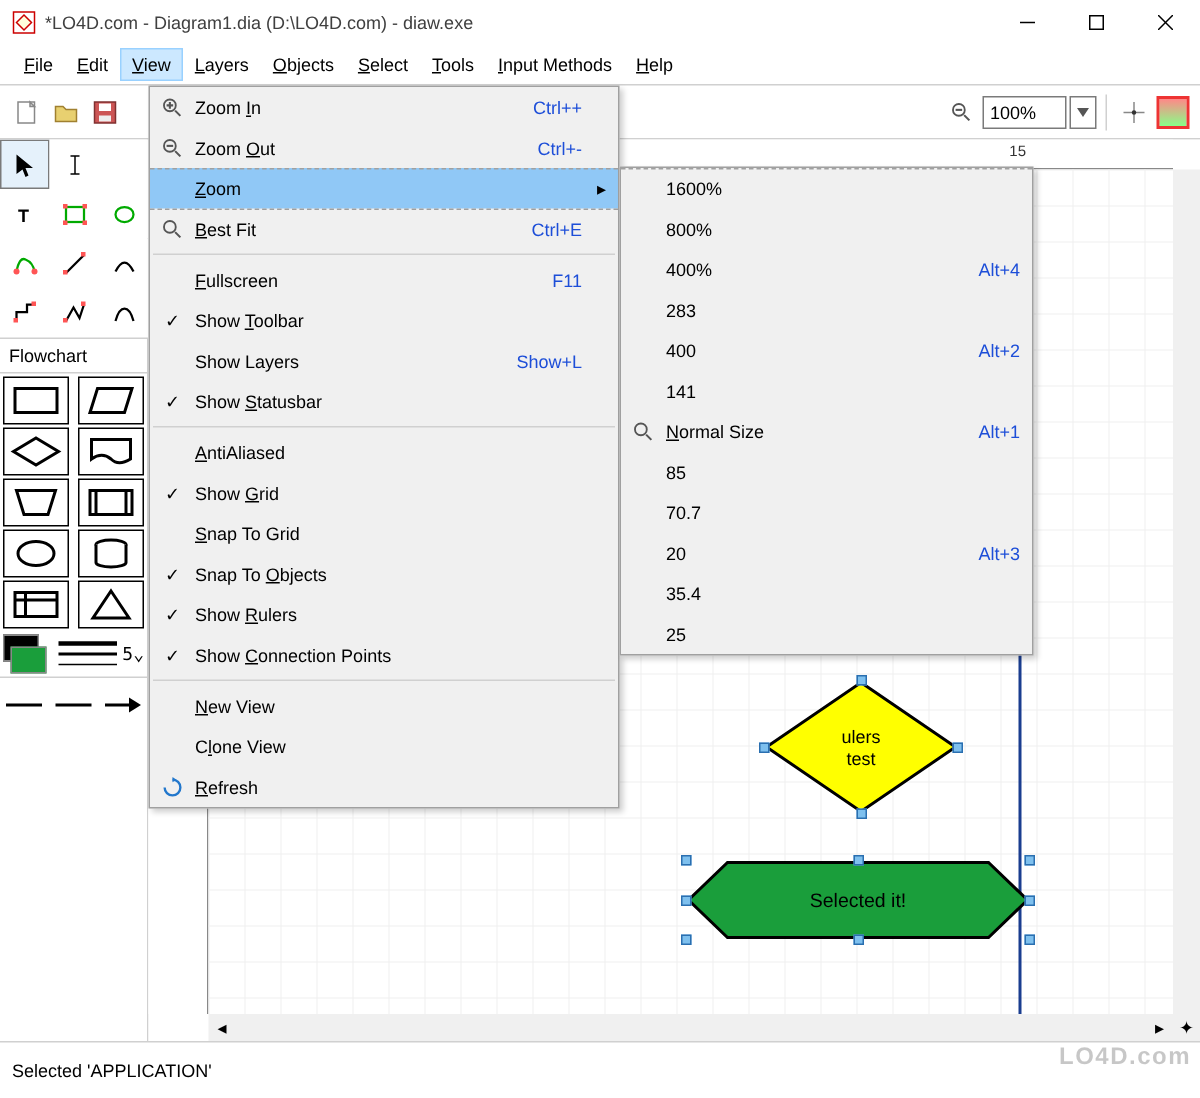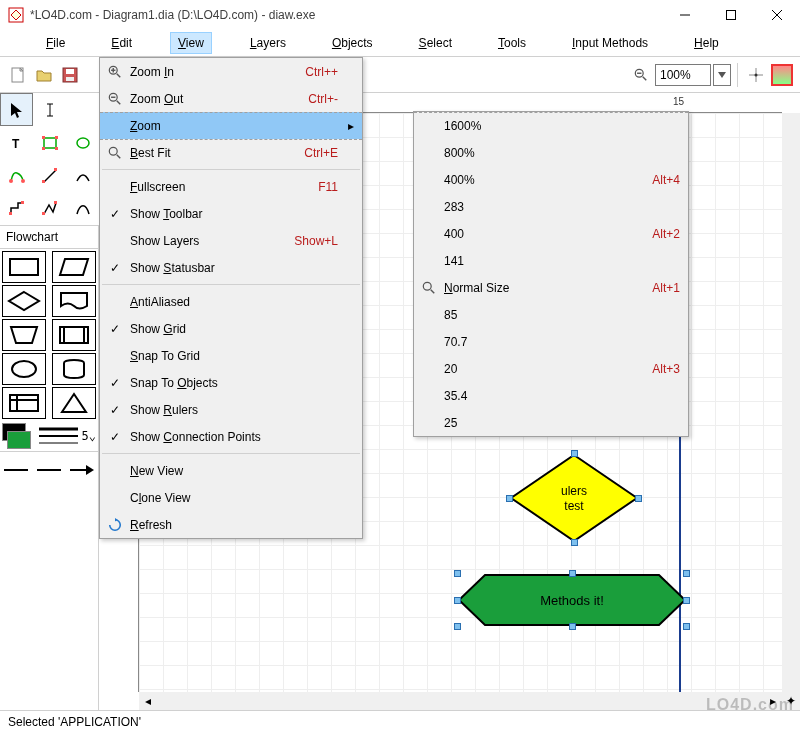--- a/index.html
+++ b/index.html
@@ -7,21 +7,21 @@
 
 
 .titlebar { height: 30px; display: flex; align-items: center; padding: 0 0 0 8px; background: #fff; border-bottom: 1px solid #fff; }
 .titlebar-icon { width: 16px; height: 16px; margin-right: 6px; }
 .titlebar-title { flex: 1; font-size: 12px; color: #404040; }
 .winbtns { display: flex; }
 .winbtn { width: 46px; height: 30px; display: flex; align-items: center; justify-content: center; color: #000; }
 
 
 .menubar { height: 27px; display: flex; align-items: center; padding: 0 8px; border-bottom: 1px solid #d0d0d0; }
-.menubar-item { padding: 4px 8px; cursor: default; margin-left: 30px; }
+.menubar-item { padding: 4px 8px; cursor: default; }
 .menubar-item.active { background: #cce8ff; border: 1px solid #99d1ff; padding: 3px 7px; }
 .menubar-item u { text-decoration: underline; }
 
 
 .toolbar { height: 36px; display: flex; align-items: center; padding: 0 6px; gap: 2px; border-bottom: 1px solid #d0d0d0; }
 .tbicon { width: 24px; height: 24px; display: flex; align-items: center; justify-content: center; }
 .tb-sep { width: 1px; height: 24px; background: #d0d0d0; margin: 0 4px; }
 .zoom-field { width: 56px; height: 22px; border: 1px solid #7a7a7a; padding: 1px 4px; }
 .zoom-drop { width: 18px; height: 22px; border: 1px solid #7a7a7a; display: flex; align-items: center; justify-content: center; }
 .snap-box { width: 22px; height: 22px; border: 2px solid #e33; display: inline-block; }
@@ -41,33 +41,33 @@
 .ruler-h { position: absolute; top: 0; left: 40px; right: 18px; height: 20px; background: #fff; border-bottom: 1px solid #888; }
 .ruler-v { position: absolute; top: 20px; left: 0; bottom: 18px; width: 40px; background: #fff; border-right: 1px solid #888; }
 .canvas { position: absolute; top: 20px; left: 40px; right: 18px; bottom: 18px; background: #fff;
   background-image: linear-gradient(#eee 1px, transparent 1px), linear-gradient(90deg, #eee 1px, transparent 1px);
   background-size: 24px 24px; }
 .scroll-h { position: absolute; bottom: 0; left: 40px; right: 18px; height: 18px; background: #f0f0f0; }
 .scroll-v { position: absolute; top: 20px; right: 0; bottom: 18px; width: 18px; background: #f0f0f0; }
 .scroll-corner { position: absolute; bottom: 0; right: 0; width: 18px; height: 18px; background: #f0f0f0; display:flex;align-items:center;justify-content:center; }
 
 
-.statusbar { height: 22px; border-top: 1px solid #d0d0d0; padding: 2px 8px; display: flex; align-items: center; }
+.statusbar { height: 38px; border-top: 1px solid #d0d0d0; padding: 2px 8px; display: flex; align-items: center; }
 
 
 .dropdown { position: absolute; background: #f0f0f0; border: 1px solid #a0a0a0; box-shadow: 2px 2px 4px rgba(0,0,0,0.2); z-index: 100; }
-.dropdown.view { top: 57px; left: 99px; width: 264px; }
+.dropdown.view { top: 57px; left: 99px; width: 314px; }
 .dropdown.zoom { top: 111px; left: 413px; width: 276px; }
 .menu-row { height: 27px; display: flex; align-items: center; padding: 0 8px 0 4px; cursor: default; }
 .menu-row.hl { background: #90c8f6; }
 .menu-row.dashed-top { border-top: 1px dashed #a0a0a0; }
 .menu-icon { width: 22px; display: flex; justify-content: center; align-items: center; }
 .menu-check { width: 22px; display: flex; justify-content: center; align-items: center; }
 .menu-label { flex: 1; padding-left: 4px; }
-.menu-accel { width: 60px; text-align: right; color: #b91c1c; }
+.menu-accel { width: 60px; text-align: right; color: #1d4ed8; }
 .menu-arrow { width: 16px; text-align: right; }
 .menu-sep { height: 1px; background: #d0d0d0; margin: 3px 2px; }
 
 
 .diamond { position: absolute; width: 130px; height: 90px; }
 .diamond svg { width: 100%; height: 100%; }
 .diamond-txt { position: absolute; top: 50%; left: 50%; transform: translate(-50%,-50%); text-align: center; font-size: 13px; }
 .hexagon { position: absolute; width: 230px; height: 54px; }
 .hexagon svg { width: 100%; height: 100%; }
 .hexagon-txt { position: absolute; top: 50%; left: 50%; transform: translate(-50%,-50%); font-size: 13px; }
@@ -346,21 +346,21 @@
         <div class="handle" style="top:-3px;left:62px"></div>
         <div class="handle" style="top:42px;left:-3px"></div>
         <div class="handle" style="top:42px;right:-3px"></div>
         <div class="handle" style="bottom:-3px;left:62px"></div>
       </div>
 
       <div class="hexagon" style="top:460px;left:318px">
         <svg viewBox="0 0 230 54">
             <path d="M28 2 L202 2 L228 27 L202 52 L28 52 L2 27 Z" fill="#1a9e3b" stroke="#000" stroke-width="2"></path>
           </svg>
-        <div class="hexagon-txt">Methods it!</div>
+        <div class="hexagon-txt">Selected it!</div>
         <div class="handle" style="top:-3px;left:-3px"></div>
         <div class="handle" style="top:-3px;left:112px"></div>
         <div class="handle" style="top:-3px;right:-3px"></div>
         <div class="handle" style="top:24px;left:-3px"></div>
         <div class="handle" style="top:24px;right:-3px"></div>
         <div class="handle" style="bottom:-3px;left:-3px"></div>
         <div class="handle" style="bottom:-3px;left:112px"></div>
         <div class="handle" style="bottom:-3px;right:-3px"></div>
       </div>
     </div>

